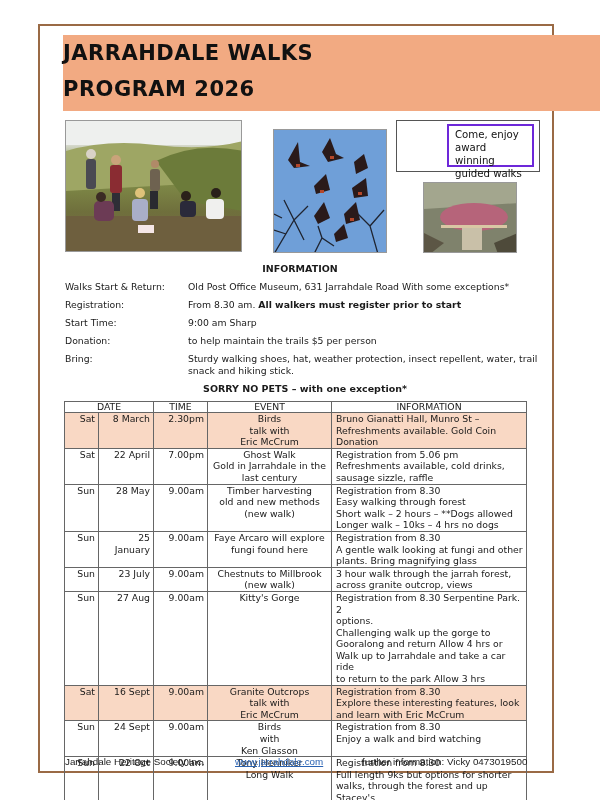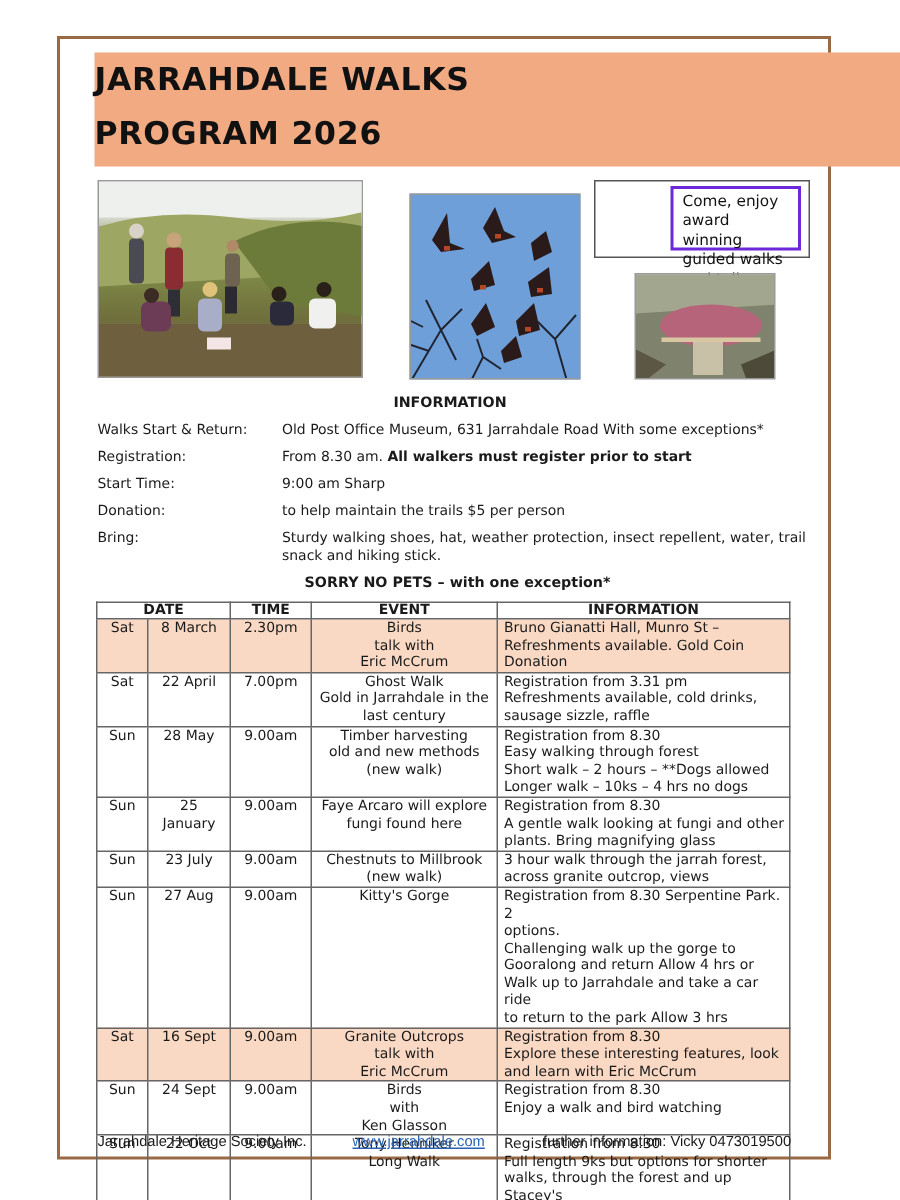--- a/index.html
+++ b/index.html
@@ -14,22 +14,22 @@
   .promo-outer { position:absolute; left:396px; top:120px; width:144px; height:52px; border:1px solid #555; box-sizing:border-box; background:#fff; }
   .promo-inner { position:absolute; left:3px; top:3px; right:5px; bottom:4px; border:2px solid #6d28d9; box-sizing:border-box; padding:2px 6px; font-weight:normal; font-size:10.2px; line-height:13px; color:#111;margin-left:47px; }
   .info-title { position:absolute; left:0; width:600px; top:263px; text-align:center; font-weight:bold; font-size:9.5px; }
   .info-row { position:absolute; left:65px; width:470px; font-size:9.3px; line-height:12px; }
   .info-row .lbl { position:absolute; left:0; font-weight:normal; }
   .info-row .val { position:absolute; left:123px; width:350px; }
   .info-row .val b { font-weight:bold; }
   .nopets { position:absolute; left:0; width:610px; top:383px; text-align:center; font-weight:bold; font-size:9.5px; }
   table.sched { position:absolute; left:64px; top:401px; width:462px; border-collapse:collapse; font-size:9.3px; line-height:11.6px; table-layout:fixed; }
   table.sched th, table.sched td { border:1px solid #666; padding:0 3px; vertical-align:top; }
-  table.sched th { font-weight:bold; font-size:9.3px; text-align:center; padding:0; height:10px; line-height:10px;margin-left:44px; }
-  table.sched td.c { text-align:center; }
+  table.sched th { font-weight:normal; font-size:9.3px; text-align:center; padding:0; height:10px; line-height:10px;margin-left:44px; }
+  table.sched td.c { text-align:right; }
   table.sched td.ev { text-align:center; white-space:pre-line;margin-left:13px; }
   table.sched td.inf { text-align:left; white-space:pre-line; padding-left:4px; }
   table.sched tr.hl td { background:#f9d8c4; }
   .footer { position:absolute; top:756px; font-family:"Liberation Sans", sans-serif; font-size:9.8px; }
   .footer-org { left:65px; }
   .footer-link { left:235px; color:#2a63b3; text-decoration:underline; }
   .footer-contact { left:362px; }
   svg { display:block; }
 </style>
 </head>
@@ -168,21 +168,21 @@
 Refreshments available.  Gold Coin
 Donation</td>
       </tr>
       <tr>
         <td class="c">Sat</td>
         <td class="c">22 April</td>
         <td class="c">7.00pm</td>
         <td class="ev">Ghost Walk
 Gold in Jarrahdale in the
 last century</td>
-        <td class="inf">Registration from 3.31 pm
+        <td class="inf">Registration from 5.06 pm
 Refreshments available, cold drinks,
 sausage sizzle,  raffle</td>
       </tr>
       <tr>
         <td class="c">Sun</td>
         <td class="c">28 May</td>
         <td class="c">9.00am</td>
         <td class="ev">Timber harvesting
 old and new methods
 (new walk)</td>

